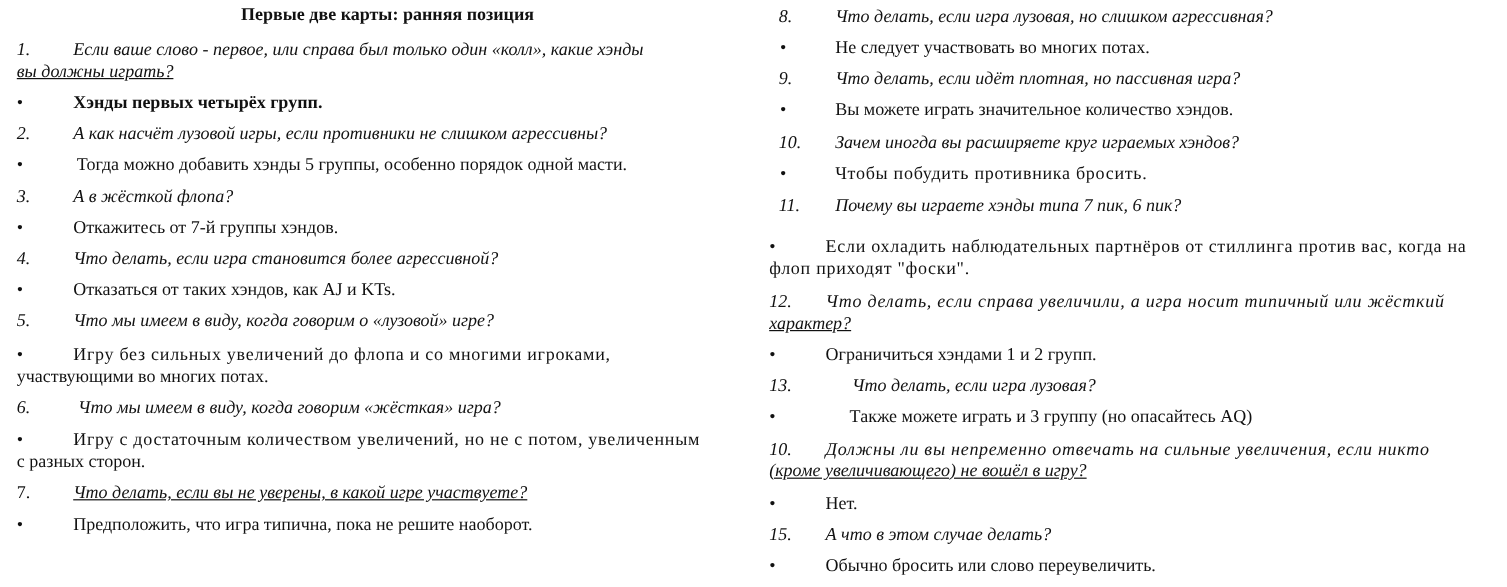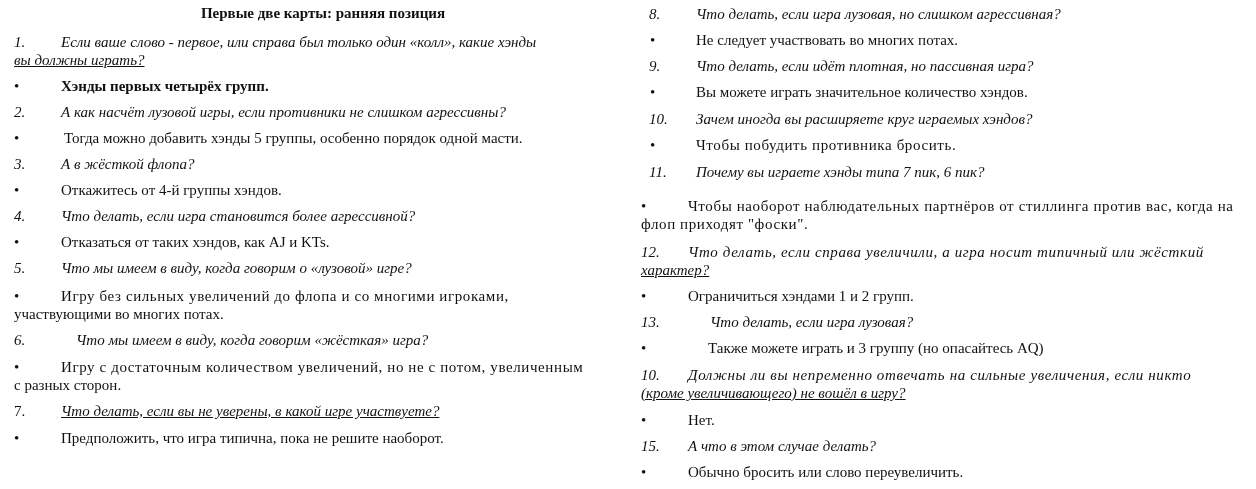--- a/index.html
+++ b/index.html
@@ -41,21 +41,21 @@
     <span class="txt" style="left:50px;">Тогда можно добавить хэнды 5 группы, особенно порядок одной масти.</span>
   </div>
 
   <div class="row q" style="top:155px; left:14px;">
     <span class="num">3.</span>
     <span class="txt" style="left:47px;">А в жёсткой флопа?</span>
   </div>
 
   <div class="row" style="top:181px; left:14px;">
     <span class="bul">•</span>
-    <span class="txt" style="left:47px;">Откажитесь от 4-й группы хэндов.</span>
+    <span class="txt" style="left:47px;">Откажитесь от 7-й группы хэндов.</span>
   </div>
 
   <div class="row q" style="top:207px; left:14px;">
     <span class="num">4.</span>
     <span class="txt" style="left:47px;">Что делать, если игра становится более агрессивной?</span>
   </div>
 
   <div class="row" style="top:233px; left:14px;">
     <span class="bul">•</span>
     <span class="txt" style="left:47px;">Отказаться от таких хэндов, как AJ и KTs.</span>
@@ -67,21 +67,21 @@
   </div>
 
   <div class="row sp" style="top:287px; left:14px;">
     <span class="bul">•</span>
     <span class="txt" style="left:47px;">Игру без сильных увеличений до флопа и со многими игроками,</span>
   </div>
   <div class="row" style="top:305px; left:14px;">участвующими во многих потах.</div>
 
   <div class="row q" style="top:331px; left:14px;">
     <span class="num">6.</span>
-    <span class="txt" style="left:62px;">Что мы имеем в виду, когда говорим «жёсткая» игра?</span>
+    <span class="txt" style="left:51px;">Что мы имеем в виду, когда говорим «жёсткая» игра?</span>
   </div>
 
   <div class="row sp" style="top:358px; left:14px;">
     <span class="bul">•</span>
     <span class="txt" style="left:47px;">Игру с достаточным количеством увеличений, но не с потом, увеличенным</span>
   </div>
   <div class="row" style="top:376px; left:14px;text-align:right;">с разных сторон.</div>
 
   <div class="row" style="top:402px; left:14px;">
     <span class="num">7.</span>
@@ -123,21 +123,21 @@
     <span class="txt" style="left:46px;">Чтобы побудить противника бросить.</span>
   </div>
 
   <div class="row q" style="top:163px; left:649px;">
     <span class="num">11.</span>
     <span class="txt" style="left:47px;">Почему вы играете хэнды типа 7 пик, 6 пик?</span>
   </div>
 
   <div class="row sp" style="top:197px; left:641px;">
     <span class="bul">•</span>
-    <span class="txt" style="left:47px;">Чтобы наоборот наблюдательных партнёров от стиллинга против вас, когда на</span>
+    <span class="txt" style="left:47px;">Если охладить наблюдательных партнёров от стиллинга против вас, когда на</span>
   </div>
   <div class="row sp" style="top:215px; left:641px;">флоп приходят "фоски".</div>
 
   <div class="row q" style="top:243px; left:641px;">
     <span class="num">12.</span>
     <span class="txt sp" style="left:47px;">Что делать, если справа увеличили, а игра носит типичный или жёсткий</span>
   </div>
   <div class="row q" style="top:261px; left:641px;">характер?</div>
 
   <div class="row" style="top:287px; left:641px;">

